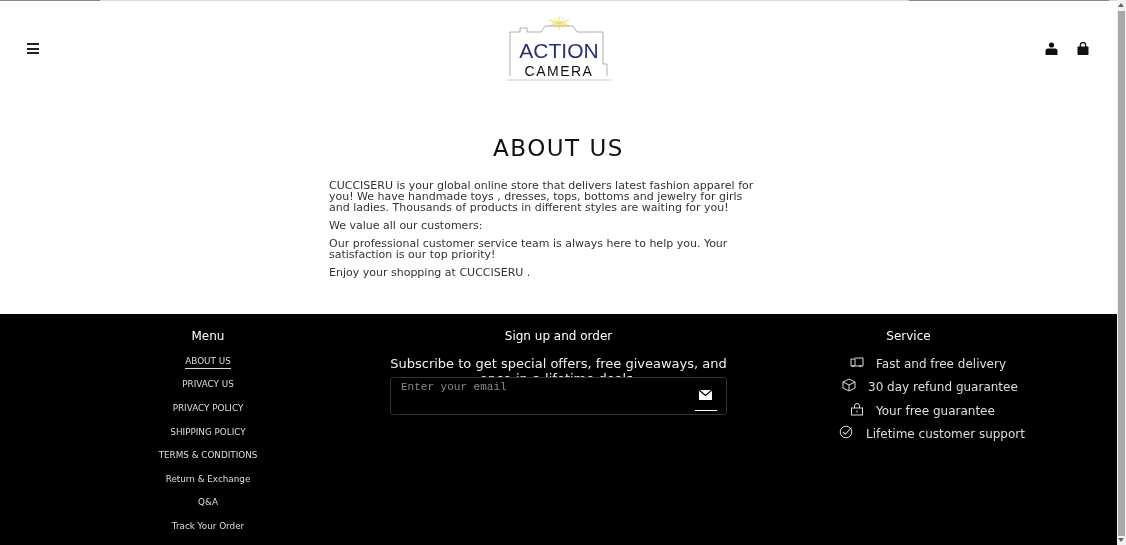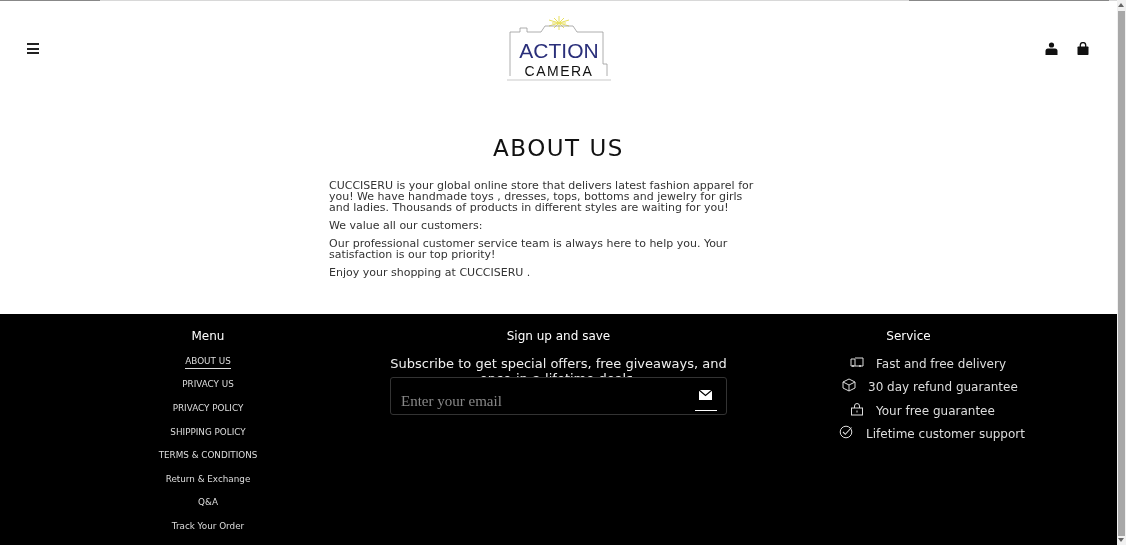--- a/index.html
+++ b/index.html
@@ -29,21 +29,21 @@
   .col-title { position: absolute; top: 15px; font-size: 12px; color: #fff; text-align: center; }
   .menu-col { position: absolute; left: 128px; width: 160px; top: 0; }
   .menu-col .col-title { left: 0; width: 160px; }
   .menu-item { position: absolute; left: 0; width: 160px; text-align: center; font-size: 8.8px; color: #ddd; cursor: pointer; }
   .menu-item.active span { border-bottom: 1px solid #ddd; padding-bottom: 2px; }
 
   .sub-col { position: absolute; left: 380px; width: 357px; top: 0; }
   .sub-col .col-title { left: 0; width: 357px; }
   .sub-text { position: absolute; top: 42px; left: 0; width: 357px; text-align: center; font-size: 13px; color: #eee; }
   .email-box { position: absolute; top: 63px; left: 10px; width: 337px; height: 38px; border: 1px solid #333; border-radius: 3px; background: #000; }
-  .email-box input { position: absolute; left: 10px; top: 14px; width: 280px; height: 18px; background: transparent; border: none; outline: none; color: #aaa; font-size: 15px; font-family: Liberation Serif, serif; }
+  .email-box input { position: absolute; left: 10px; top: 0; width: 280px; height: 18px; background: transparent; border: none; outline: none; color: #aaa; font-size: 11px; font-family: Liberation Mono, monospace; }
   .email-box input::placeholder { color: #888; }
   .send-btn { position: absolute; right: 9px; top: 8px; width: 22px; height: 22px; cursor: pointer; }
   .send-btn .line { position: absolute; bottom: -3px; left: 0; width: 22px; height: 1px; background: #fff; }
 
   .svc-col { position: absolute; left: 830px; width: 160px; top: 0; }
   .svc-col .col-title { left: 0; width: 157px; }
   .svc-item { position: absolute; left: 0; width: 160px; height: 16px; font-size: 12px; color: #ddd; }
   .svc-item .ico { position: absolute; width: 14px; height: 14px; top: 0; }
   .svc-item .txt { position: absolute; top: 2px; white-space: nowrap; }
 
@@ -112,21 +112,21 @@
       <a class="menu-item" style="top:65px"><span>PRIVACY US</span></a>
       <a class="menu-item" style="top:89px"><span>PRIVACY POLICY</span></a>
       <a class="menu-item" style="top:113px"><span>SHIPPING POLICY</span></a>
       <a class="menu-item" style="top:136px"><span>TERMS &amp; CONDITIONS</span></a>
       <a class="menu-item" style="top:160px"><span>Return &amp; Exchange</span></a>
       <a class="menu-item" style="top:183px"><span>Q&amp;A</span></a>
       <a class="menu-item" style="top:207px"><span>Track Your Order</span></a>
     </div>
 
     <div class="sub-col">
-      <div class="col-title">Sign up and save</div>
+      <div class="col-title">Sign up and order</div>
       <div class="sub-text">Subscribe to get special offers, free giveaways, and once-in-a-lifetime deals.</div>
       <div class="email-box">
         <input type="email" placeholder="Enter your email" style="">
         <div class="send-btn">
           <svg width="22" height="16" viewBox="0 0 22 16" style="position:absolute;left:2px;top:2px;">
             <rect x="2" y="2" width="13" height="10" fill="#fff"></rect>
             <path d="M2 2 L8.5 7.5 L15 2" fill="none" stroke="#000" stroke-width="1.2"></path>
           </svg>
           <div class="line"></div>
         </div>

